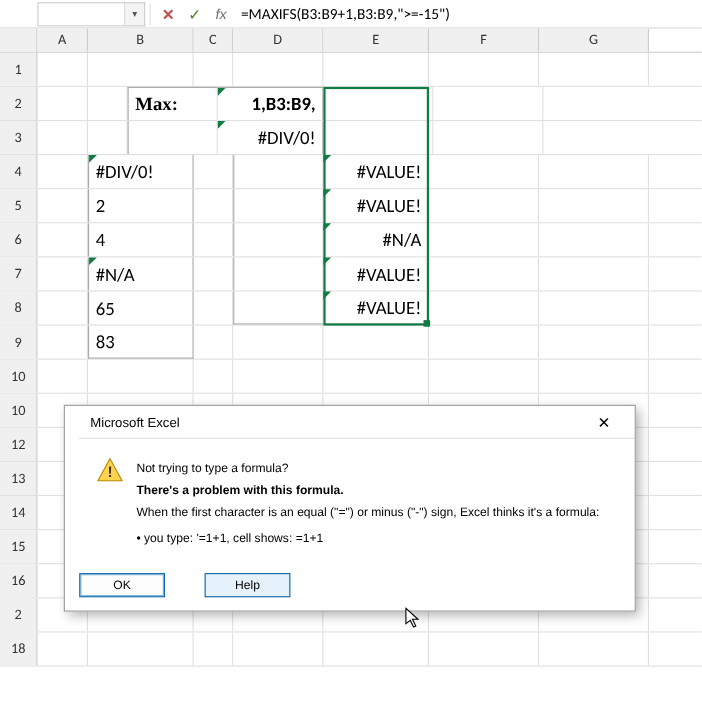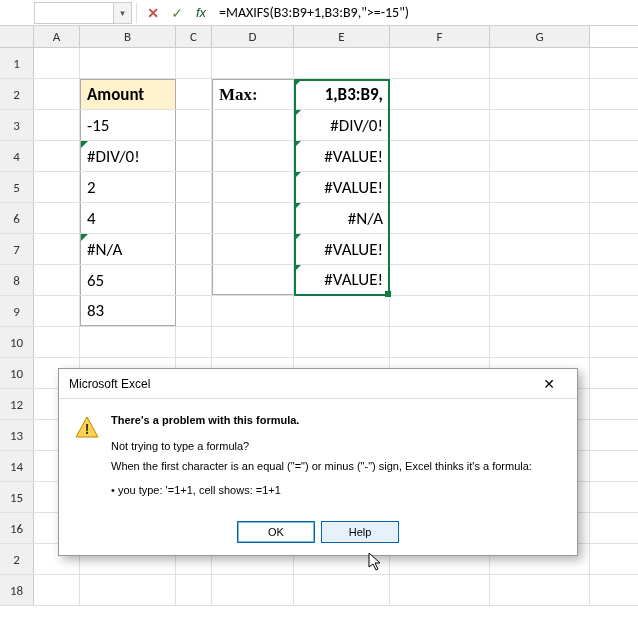--- a/index.html
+++ b/index.html
@@ -6,21 +6,21 @@
   body { font-family: Calibri, Arial, sans-serif; font-size: 15px; background: #fff; width: 638px; height: 642px; overflow: hidden; position: relative; }
 
   
   .fbar { height: 26px; display: flex; align-items: center; border-bottom: 1px solid #d0d0d0; background: #fff; }
   .namebox { width: 80px; height: 22px; margin-left: 34px; border: 1px solid #ccc; background: #fff; display: flex; align-items: center; justify-content: flex-end; padding: 0 4px; }
   .namebox-dd { width: 18px; height: 22px; display:flex; align-items:center; justify-content:center; border:1px solid #ccc; border-left:0; background:#f3f3f3; font-size:9px; color:#555; }
   .divider { width:1px; height:20px; background:#e0e0e0; margin:0 4px; }
   .fbtn { width: 24px; height: 22px; display: flex; align-items:center; justify-content:center; color:#444; font-family: Arial; }
   .fbtn.cancel { color:#c0504d; font-weight:bold; font-size:14px;}
   .fbtn.accept { color:#548235; font-size:14px;}
-  .fbtn.fx { font-style: italic; font-size: 13px; color:#14532d; }
+  .fbtn.fx { font-style: italic; font-size: 13px; color:#737373; }
   .formula-input { flex: 1; height: 22px; padding: 0 6px; font-family: Calibri, Arial; font-size: 14px; color:#000; display:flex; align-items:center; }
 
   
   .colhdrs { height: 22px; display:flex; border-bottom:1px solid #ccc; background:#fff; }
   .corner { width: 34px; border-right:1px solid #ccc; background:#f0f0f0; }
   .ch { border-right:1px solid #ccc; background:#f0f0f0; color:#333; font-size:13px; display:flex; align-items:center; justify-content:center; }
   .ch.A { width:46px; } .ch.B { width:96px; } .ch.C { width:36px; } .ch.D { width:82px; }
   .ch.E { width:96px; } .ch.F { width:100px; } .ch.G { width:100px; }
 
   
@@ -36,30 +36,30 @@
   .box-right { border-right:1px solid #aaa; }
   .box-bottom { border-bottom:1px solid #aaa; }
   .right { justify-content:flex-end; }
   .err-tri::before { content:''; position:absolute; left:0; top:0; width:0; height:0; border-top:7px solid #107c41; border-right:7px solid transparent; }
 
   
   .sel { position:absolute; border:2px solid #107c41; pointer-events:none; }
   .sel::after { content:''; position:absolute; right:-3px; bottom:-3px; width:6px; height:6px; background:#107c41; }
 
   
-  .dialog { position:absolute; left:58px; top:368px; width:520px; background:#fff; border:1px solid #999; box-shadow:4px 4px 10px rgba(0,0,0,0.3); font-family:"Segoe UI", Arial; font-size:11px; color:#000; }
+  .dialog { position:absolute; left:58px; top:368px; width:520px; background:#fff; border:1px solid #999; box-shadow:4px 4px 10px rgba(0,0,0,0.3); font-family:"Segoe UI", Arial; font-size:11px; color:#000;padding-left:13px; }
   .dlg-title { height:30px; display:flex; align-items:center; padding:0 10px; border-bottom:1px solid #ddd; }
   .dlg-title span { flex:1; font-size:12px; }
   .dlg-close { width:36px; height:28px; display:flex; align-items:center; justify-content:center; font-size:14px; }
   .dlg-body { padding:10px 16px 14px 16px; display:flex; }
   .dlg-icon { width:36px; padding-top:6px; }
   .warn { width:24px; height:24px; }
   .dlg-text { flex:1; line-height:1.45; }
   .dlg-text p { margin:4px 0; }
-  .dlg-btns { display:flex; justify-content:center; gap:6px; padding:4px 0 12px 0; }
+  .dlg-btns { display:flex; justify-content:flex-start; gap:36px; padding:4px 0 12px 0; }
   .dlg-btn { min-width:78px; height:22px; border:1px solid #888; background:#fdfdfd; font-size:11px; display:flex; align-items:center; justify-content:center; }
   .dlg-btn.primary { border:1px solid #0a64a4; box-shadow:0 0 0 1px #7ab8e0 inset; }
   .dlg-btn.hover { border:1px solid #0a64a4; background:#e6f2fb; }
 
   .cursor { position:absolute; left:368px; top:552px; font-size:16px; pointer-events:none; }
 </style>
 </head>
 <body>
 
 <div class="fbar">
@@ -90,31 +90,29 @@
     <div class="cell cB"></div>
     <div class="cell cC"></div>
     <div class="cell cD"></div>
     <div class="cell cE"></div>
     <div class="cell cF"></div>
     <div class="cell cG"></div>
   </div>
   <div class="row">
     <div class="rh">2</div>
     <div class="cell cA"></div>
-    <div class="cell cB hd yellow box-top box-left box-right">Amount</div>
     <div class="cell cC"></div>
     <div class="cell cD hd box-top box-left">Max:</div>
     <div class="cell cE hd box-top box-right err-tri right">1,B3:B9,</div>
     <div class="cell cF"></div>
     <div class="cell cG"></div>
   </div>
   <div class="row">
     <div class="rh">3</div>
     <div class="cell cA"></div>
-    <div class="cell cB box-left box-right">-15</div>
     <div class="cell cC"></div>
     <div class="cell cD box-left"></div>
     <div class="cell cE box-right err-tri right">#DIV/0!</div>
     <div class="cell cF"></div>
     <div class="cell cG"></div>
   </div>
   <div class="row">
     <div class="rh">4</div>
     <div class="cell cA"></div>
     <div class="cell cB box-left box-right err-tri">#DIV/0!</div>
@@ -274,22 +272,22 @@
     <div class="dlg-close">✕</div>
   </div>
   <div class="dlg-body">
     <div class="dlg-icon">
       <svg class="warn" viewBox="0 0 24 24">
           <polygon points="12,2 23,22 1,22" fill="#ffd34f" stroke="#b88900" stroke-width="1"></polygon>
           <text x="12" y="19" text-anchor="middle" font-size="14" font-weight="bold" fill="#333">!</text>
         </svg>
     </div>
     <div class="dlg-text">
+      <p style="margin-top:10px">Not trying to type a formula?</p>
       <p style="font-weight:bold">There's a problem with this formula.</p>
-      <p style="margin-top:10px">Not trying to type a formula?</p>
       <p>When the first character is an equal ("=") or minus ("-") sign, Excel thinks it's a formula:</p>
       <p style="margin-top:8px">• you type:   '=1+1, cell shows:   =1+1</p>
     </div>
   </div>
   <div class="dlg-btns">
     <div class="dlg-btn primary">OK</div>
     <div class="dlg-btn hover">Help</div>
   </div>
 </div>
 

